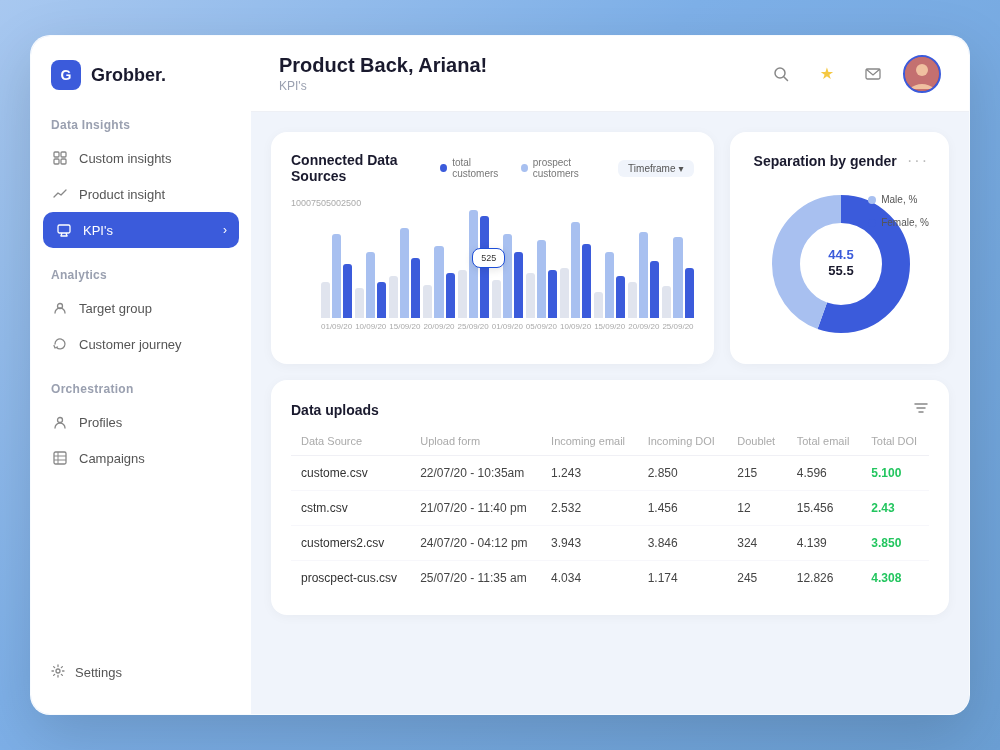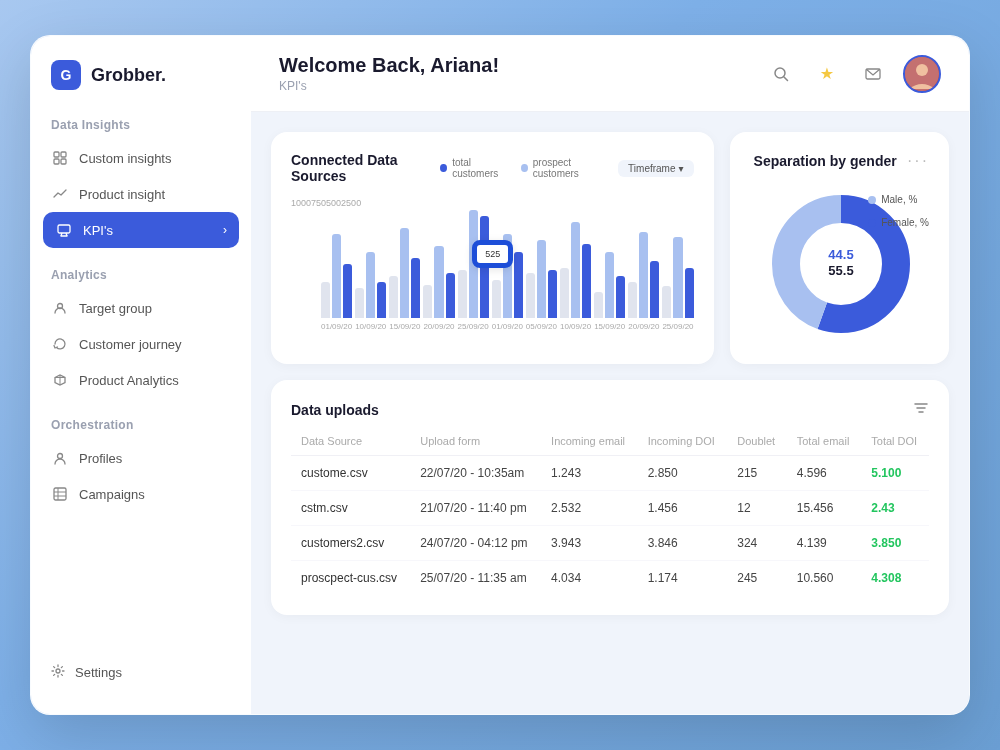--- a/index.html
+++ b/index.html
@@ -279,21 +279,21 @@
     }
     .x-label {
       flex: 1;
       text-align: center;
       font-size: 8px;
       color: #aaa;
     }
     .tooltip-bubble {
       position: absolute;
       background: #fff;
-      border: 5px solid #1d4ed8;
+      border: 1px solid #1d4ed8;
       border-radius: 8px;
       padding: 4px 8px;
       font-size: 9px;
       color: #333;
       box-shadow: 0 2px 8px rgba(0,0,0,0.1);
       white-space: nowrap;
       bottom: 50px;
       left: 47%;
     }
     
@@ -425,30 +425,20 @@
       </div>
       <div class="sidebar-item">
         <span class="icon-wrap">
           <svg width="14" height="14" viewBox="0 0 14 14" fill="none">
             <path d="M2 7a5 5 0 1 1 1.5 3.5" stroke="#888" stroke-width="1.3" fill="none" stroke-linecap="round"></path>
             <polyline points="1,8.5 2,11 4.5,10" stroke="#888" stroke-width="1.3" fill="none" stroke-linecap="round" stroke-linejoin="round"></polyline>
           </svg>
         </span>
         <span>Customer journey</span>
       </div>
-      <div class="sidebar-item">
-        <span class="icon-wrap">
-          <svg width="14" height="14" viewBox="0 0 14 14" fill="none">
-            <path d="M2 4.5L7 2L12 4.5V9.5L7 12L2 9.5V4.5Z" stroke="#888" stroke-width="1.3" fill="none"></path>
-            <line x1="7" y1="2" x2="7" y2="12" stroke="#888" stroke-width="1"></line>
-            <line x1="2" y1="4.5" x2="12" y2="4.5" stroke="#888" stroke-width="1"></line>
-          </svg>
-        </span>
-        <span>Product Analytics</span>
-      </div>
     </div>
 
     <div class="sidebar-section">
       <div class="sidebar-section-title">Orchestration</div>
       <div class="sidebar-item">
         <span class="icon-wrap">
           <svg width="14" height="14" viewBox="0 0 14 14" fill="none">
             <circle cx="7" cy="5" r="2.5" stroke="#888" stroke-width="1.3"></circle>
             <path d="M2 13c0-2.76 2.24-5 5-5s5 2.24 5 5" stroke="#888" stroke-width="1.3" fill="none" stroke-linecap="round"></path>
           </svg>
@@ -478,21 +468,21 @@
         </span>
         <span>Settings</span>
       </div>
     </div>
   </aside>
 
   <main class="main">
 
     <div class="top-bar">
       <div class="top-bar-left">
-        <div class="welcome-title">Welcome Back, Ariana!</div>
+        <div class="welcome-title">Product Back, Ariana!</div>
         <div class="subtitle">KPI's</div>
       </div>
       <div class="top-bar-right">
         <div class="icon-btn">
           <svg width="16" height="16" viewBox="0 0 16 16" fill="none">
             <circle cx="7" cy="7" r="5" stroke="#888" stroke-width="1.5"></circle>
             <line x1="11" y1="11" x2="14.5" y2="14.5" stroke="#888" stroke-width="1.5" stroke-linecap="round"></line>
           </svg>
         </div>
         <div class="icon-btn star">★</div>
@@ -697,21 +687,21 @@
               <td>324</td>
               <td>4.139</td>
               <td class="td-green">3.850</td>
             </tr>
             <tr>
               <td class="td-source">proscpect-cus.csv</td>
               <td>25/07/20 - 11:35 am</td>
               <td>4.034</td>
               <td>1.174</td>
               <td>245</td>
-              <td>10.560</td>
+              <td>12.826</td>
               <td class="td-green">4.308</td>
             </tr>
           </tbody>
         </table>
       </div>
     </div>
   </main>
 </div>
 
 </body></html>

